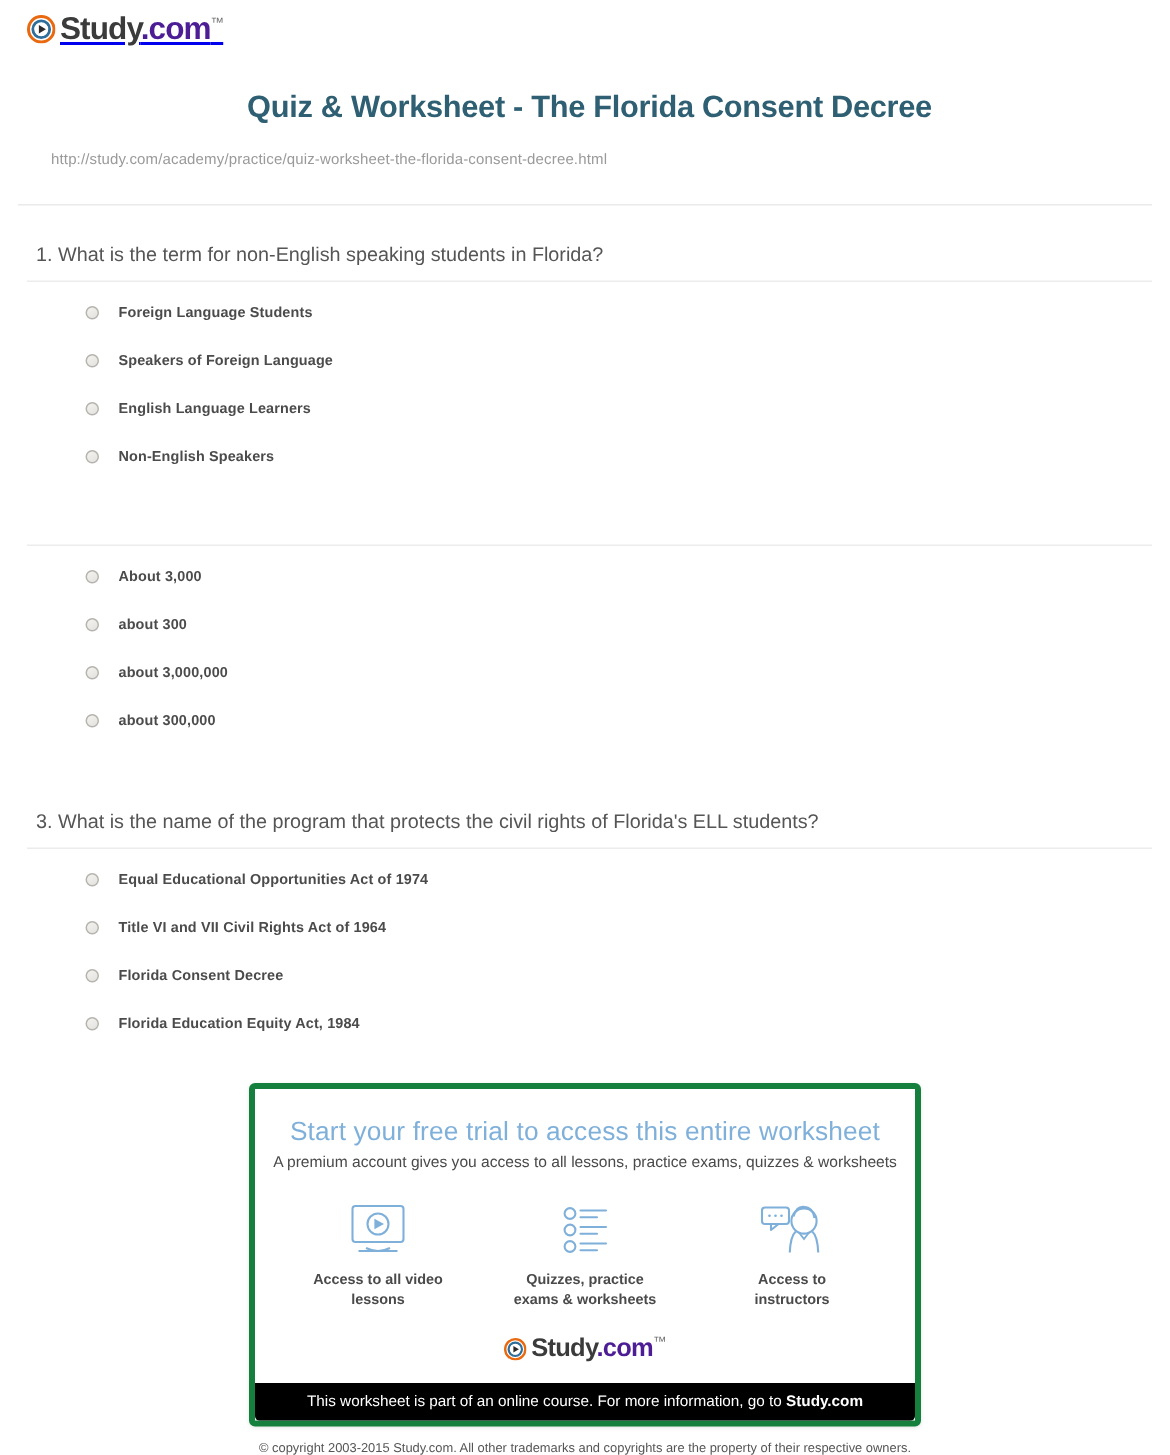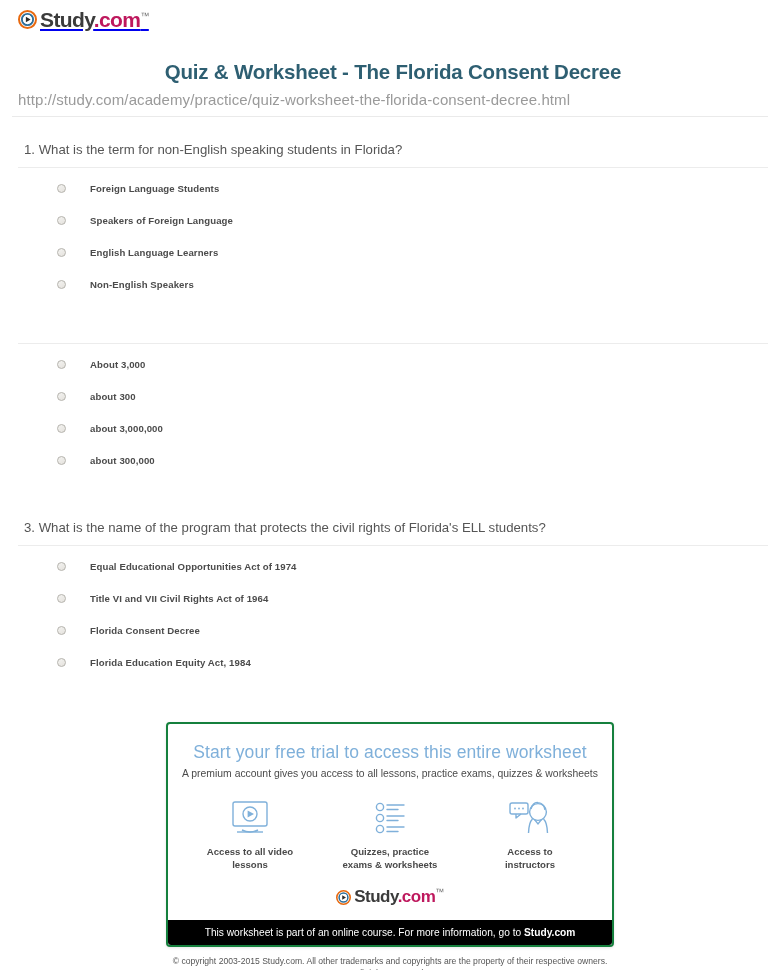--- a/index.html
+++ b/index.html
@@ -39,45 +39,45 @@
     margin-right: 3px;
     flex: none;
   }
   .logo-text {
     font-size: 21px;
     font-weight: bold;
     color: #3b3b3b;
     letter-spacing: -0.6px;
     font-family: "Liberation Sans", sans-serif;
   }
-  .logo-dot { color: #be185d; }
+  .logo-dot { color: #4c1d95; }
   .logo-tm {
     font-size: 9px;
     color: #6f6f6f;
     vertical-align: super;
     font-weight: normal;
   }
 
   .title-block {
     padding: 30px 0 0 6px;
   }
   h1.worksheet-title {
     font-size: 20.5px;
     line-height: 1.2;
     font-weight: bold;
     color: #2e5f72;
     margin: 0 0 6px 0;
     letter-spacing: -0.2px;
     text-align: center;
   }
   .worksheet-url {
-    font-size: 15px;
+    font-size: 10px;
     color: #9a9a9a;
     letter-spacing: 0.1px;
-    margin: 0;
+    margin: 16px;
     padding-bottom: 8px;
   }
   .header-rule {
     border: 0;
     border-top: 1px solid #eaeaea;
     margin: 0 0 0 0;
   }
 
   
   .questions { padding-top: 24px; }
@@ -91,21 +91,20 @@
   .q-rule {
     border: 0;
     border-top: 1px solid #ececec;
     margin: 0 0 14px 0;
   }
   .choices { padding-left: 39px; }
   .choice {
     display: flex;
     align-items: flex-start;
     height: 32px;
-    gap: 11px;
   }
   .radio {
     width: 9px;
     height: 9px;
     border-radius: 50%;
     border: 1px solid #b5b3ad;
     background: linear-gradient(145deg,#f4f3f1 0%, #e4e2dd 100%);
     box-sizing: border-box;
     flex: none;
     margin-top: 2px;
@@ -122,21 +121,21 @@
 
   
   .promo-wrap {
     position: absolute;
     left: 166px;
     top: 722px;
     width: 448px;
   }
   .promo-card {
     background: #ffffff;
-    border: 2px solid #15803d;
+    border: 4px solid #15803d;
     border-radius: 4px;
     box-shadow: 0 1px 3px rgba(0,0,0,0.10);
     padding: 18px 0 0 0;
     text-align: center;
   }
   .promo-title {
     font-size: 17.5px;
     color: #7fb0da;
     font-weight: normal;
     margin: 0 0 5px 0;

